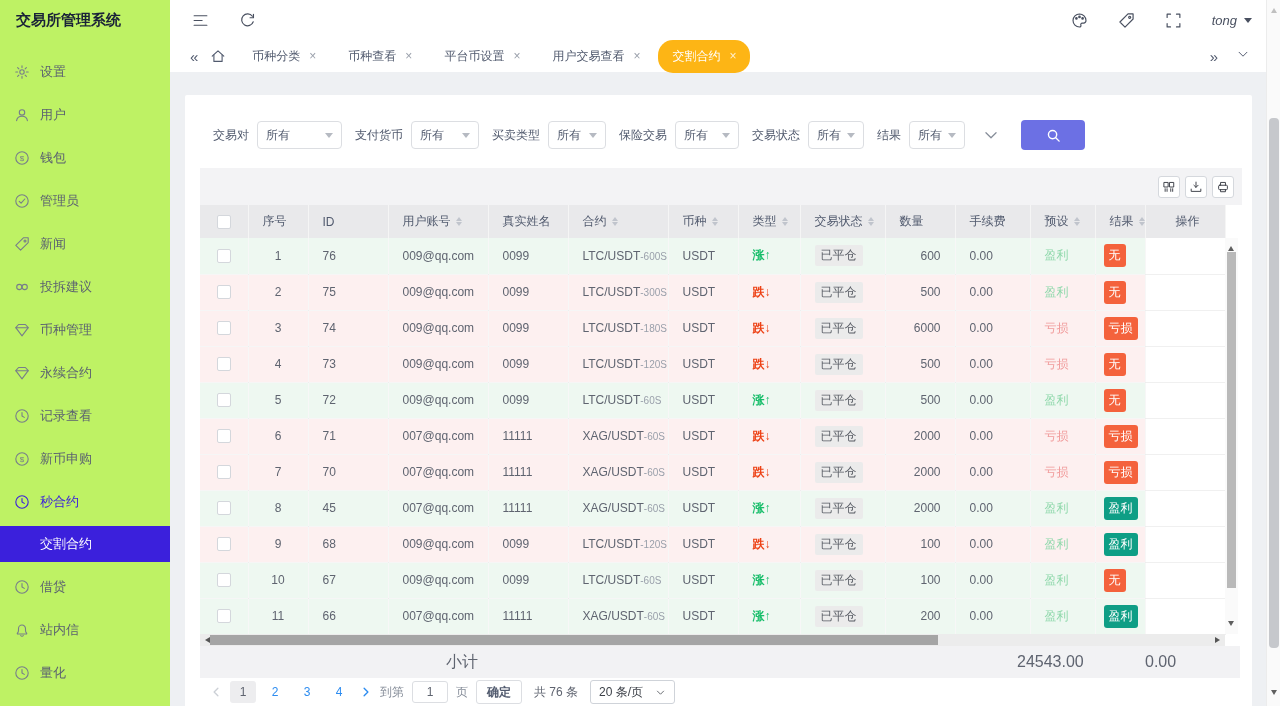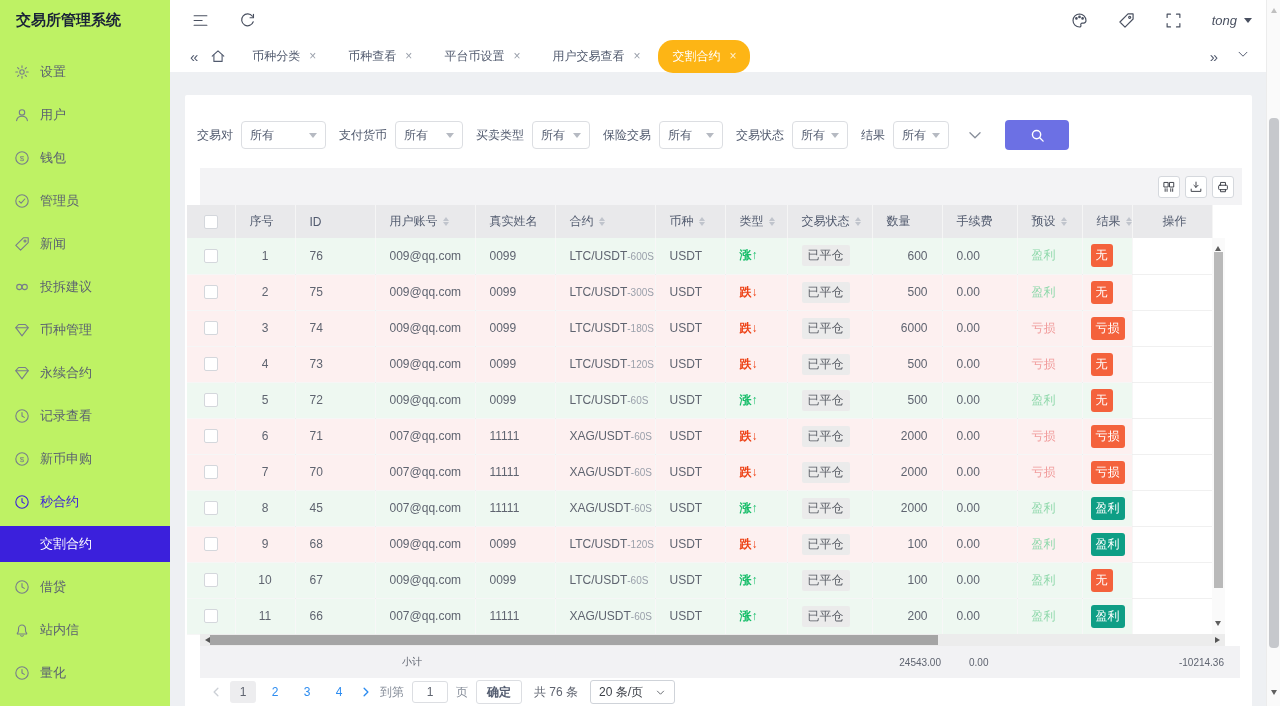--- a/index.html
+++ b/index.html
@@ -38,21 +38,21 @@
   .tab.active{background:#fdb515;color:#fff;border-radius:15px;}
   .tab.active .x{color:rgba(255,255,255,.8);}
   .tabbar-r{display:flex;align-items:center;gap:18px;color:#515a6e;}
   .tabbar-r .chev svg{width:14px;height:14px;}
 
   
   .content{flex:1;padding:23px 14px 0 15px;overflow:hidden;}
   .card{background:#fff;height:611px;border-radius:2px;display:flex;flex-direction:column;}
 
   
-  .filterbar{display:flex;align-items:center;gap:13px;padding:25px 0 18px 12px;flex:none;}
+  .filterbar{display:flex;align-items:center;gap:13px;padding:25px 0 18px 28px;flex:none;}
   .f-item{display:flex;align-items:center;gap:8px;}
   .f-label{font-size:12px;color:#515a6e;white-space:nowrap;}
   .f-select{height:28px;border:1px solid #dcdee2;border-radius:4px;display:flex;align-items:center;justify-content:space-between;padding:0 8px;font-size:12px;color:#515a6e;background:#fff;cursor:pointer;}
   .f-item:nth-child(1) .f-select{width:85px;}
   .f-item:nth-child(2) .f-select{width:68px;}
   .f-item:nth-child(3) .f-select{width:58px;}
   .f-item:nth-child(4) .f-select{width:64px;}
   .f-item:nth-child(5) .f-select{width:56px;}
   .f-item:nth-child(6) .f-select{width:56px;}
   .f-caret{width:0;height:0;border:4px solid transparent;border-top:5px solid #b6bac2;margin-top:4px;flex:none;}
@@ -60,21 +60,21 @@
   .f-expand svg{width:18px;height:18px;}
   .search-btn{width:64px;height:30px;background:#6c70e4;border-radius:4px;display:flex;align-items:center;justify-content:center;color:#fff;margin-left:8px;cursor:pointer;flex:none;}
   .search-btn svg{width:15px;height:15px;}
 
   
   .toolbar{height:37px;background:#f3f3f5;margin:0 10px 0 15px;display:flex;align-items:center;justify-content:flex-end;padding-right:8px;gap:5px;flex:none;}
   .tool-btn{width:22px;height:22px;background:#fff;border:1px solid #d5d8dd;border-radius:3px;display:flex;align-items:center;justify-content:center;color:#3c4048;cursor:pointer;}
   .tool-btn svg{width:14px;height:14px;}
 
   
-  .tablewrap{position:relative;margin-left:2px;width:1038px;height:429px;flex:none;}
+  .tablewrap{position:relative;margin-left:15px;width:1038px;height:429px;flex:none;}
   table.grid{border-collapse:collapse;table-layout:fixed;width:1025px;font-size:12px;}
   .grid th{height:33px;background:#e9e9eb;color:#515a6e;font-weight:normal;text-align:left;padding:0 0 0 14px;border-right:1px solid rgba(0,0,0,.04);white-space:nowrap;overflow:hidden;}
   .grid td{height:36px;padding:0 0 0 14px;color:#5f6470;border-bottom:1px solid rgba(130,130,130,.07);border-right:1px solid rgba(0,0,0,.03);white-space:nowrap;overflow:hidden;}
   .grid .center{text-align:center;padding:0;}
   .grid .right{text-align:right;padding:0 14px 0 0;}
   tr.tint-green td{background:#eef8f1;}
   tr.tint-red td{background:#fdf0f0;}
   .grid th.op{text-align:left;padding-left:30px;border-left:1px solid #9b9b9b;}
   .grid td.op{background:#fff !important;border-left:1px solid #9b9b9b;border-bottom:1px solid #f0f0f0;}
   .th-inner{display:inline-flex;align-items:center;gap:5px;}
@@ -98,21 +98,21 @@
   .vs-dn{position:absolute;bottom:5px;left:3px;width:0;height:0;border:3.5px solid transparent;border-top:5px solid #5f5f5f;}
   .vs-thumb{position:absolute;top:14px;left:2px;width:9px;height:336px;background:#b9b9b9;}
 
   
   .hscroll{position:relative;margin-left:15px;width:1025px;height:12px;background:#ececec;flex:none;}
   .hs-thumb{position:absolute;left:10px;top:1px;height:10px;width:728px;background:#a5a5a5;}
   .hs-left{position:absolute;left:2px;top:2.5px;width:0;height:0;border:3.5px solid transparent;border-right:5px solid #555;}
   .hs-right{position:absolute;right:2px;top:2.5px;width:0;height:0;border:3.5px solid transparent;border-left:5px solid #555;}
 
   
-  .summary{margin-left:15px;width:1040px;height:32px;background:#f2f2f4;display:flex;align-items:center;font-size:10px;color:#5f6470;flex:none;}
+  .summary{margin-left:15px;width:1040px;height:32px;background:#f2f2f4;display:flex;align-items:center;font-size:16px;color:#5f6470;flex:none;gap:44px;}
   .sum-cell{flex:none;white-space:nowrap;}
 
   
   .pager{display:flex;align-items:center;gap:8px;padding-left:15px;height:28px;font-size:12px;color:#5f6470;background:#fff;flex:none;}
   .pg-prev{color:#ccd0d6;display:inline-flex;margin-left:10px;}
   .pg-next{color:#2d8cf0;display:inline-flex;cursor:pointer;}
   .pg-prev svg,.pg-next svg{width:12px;height:12px;}
   .pg-num{min-width:26px;height:22px;display:flex;align-items:center;justify-content:center;color:#2d8cf0;cursor:pointer;border-radius:3px;}
   .pg-num.cur{background:#ededef;color:#5f6470;}
   .pg-input{width:36px;height:22px;border:1px solid #dcdee2;border-radius:3px;text-align:center;font-size:12px;color:#5f6470;outline:none;}

